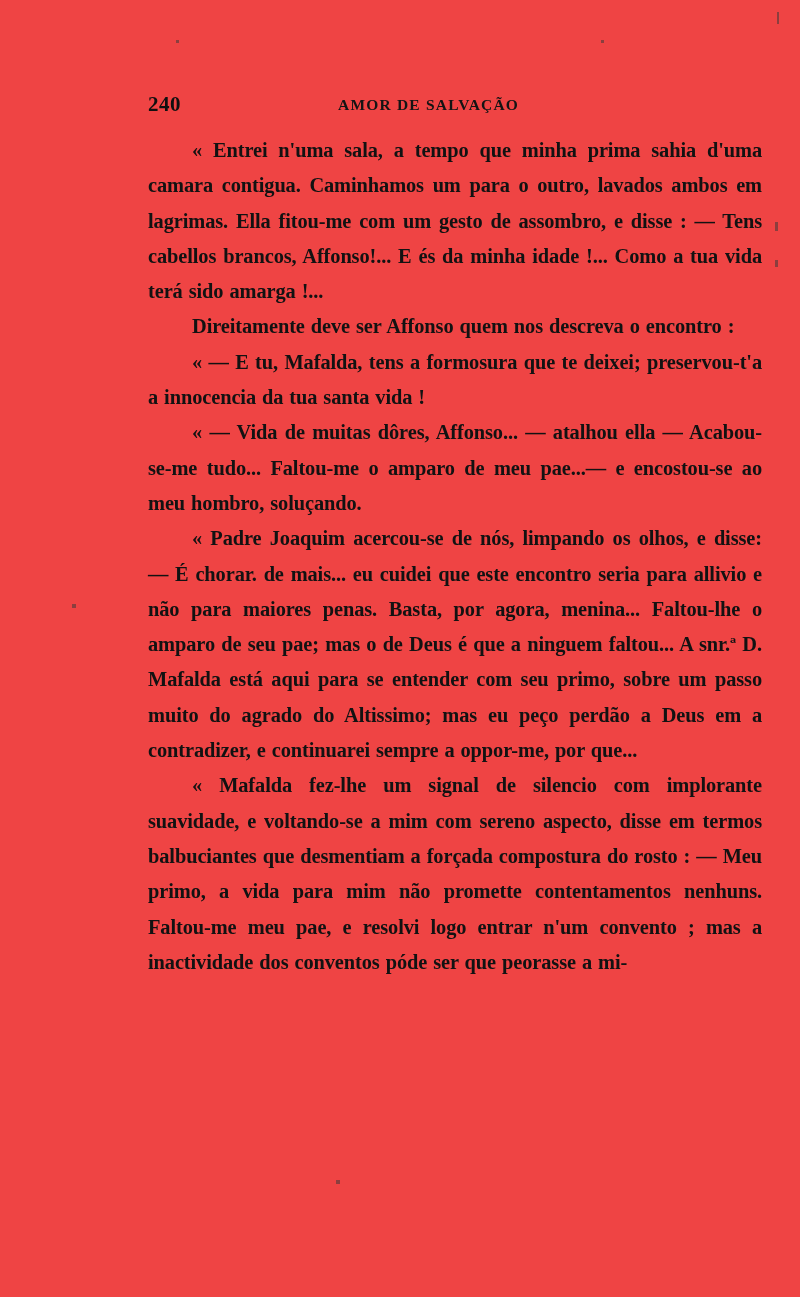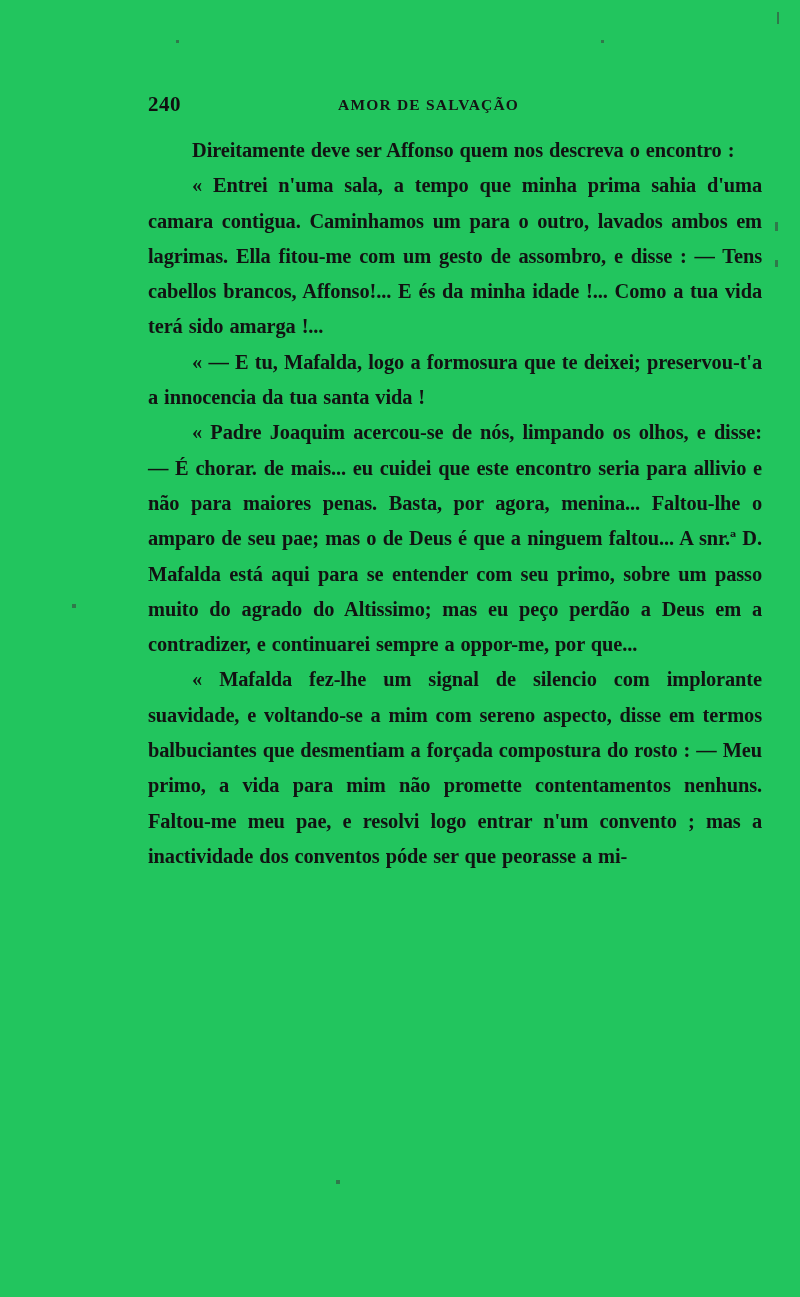--- a/index.html
+++ b/index.html
@@ -11,21 +11,21 @@
     width: 800px;
     height: 1297px;
     position: relative;
     font-family: "Liberation Serif", serif;
     color: #0d0d0d;
     overflow: hidden;
   }
   .page {
     position: absolute;
     inset: 0;
-    background: #22c55e;
+    background: #ef4444;
   }
   
   .edge-mark {
     position: absolute;
     background: #3a3a3a;
     opacity: .55;
   }
   .header {
     position: absolute;
     top: 92px;
@@ -86,20 +86,21 @@
   <div class="edge-mark" style="left:775px; top:260px; width:3px; height:7px;"></div>
   <div class="edge-mark" style="left:72px; top:604px; width:4px; height:4px;"></div>
   <div class="edge-mark" style="left:336px; top:1180px; width:4px; height:4px;"></div>
 
   <div class="header">
     <div class="folio">240</div>
     <div class="running-title">AMOR DE SALVAÇÃO</div>
   </div>
 
   <div class="body-text">
+    <p class="para">« Entrei n'uma sala, a tempo que minha prima sahia d'uma camara contigua. Caminhamos um para o outro, lavados ambos em lagrimas. Ella fitou-me com um gesto de assombro, e disse : — Tens cabellos brancos, Affonso!... E és da minha idade !... Como a tua vida terá sido amarga !...</p>
     <p class="para">Direitamente deve ser Affonso quem nos descreva o encontro :</p>
-    <p class="para">« Entrei n'uma sala, a tempo que minha prima sahia d'uma camara contigua. Caminhamos um para o outro, lavados ambos em lagrimas. Ella fitou-me com um gesto de assombro, e disse : — Tens cabellos brancos, Affonso!... E és da minha idade !... Como a tua vida terá sido amarga !...</p>
-    <p class="para">« — E tu, Mafalda, logo a formosura que te deixei; preservou-t'a a innocencia da tua santa vida !</p>
+    <p class="para">« — E tu, Mafalda, tens a formosura que te deixei; preservou-t'a a innocencia da tua santa vida !</p>
+    <p class="para">« — Vida de muitas dôres, Affonso... — atalhou ella — Acabou-se-me tudo... Faltou-me o amparo de meu pae...— e encostou-se ao meu hombro, soluçando.</p>
     <p class="para">« Padre Joaquim acercou-se de nós, limpando os olhos, e disse: — É chorar. de mais... eu cuidei que este encontro seria para allivio e não para maiores penas. Basta, por agora, menina... Faltou-lhe o amparo de seu pae; mas o de Deus é que a ninguem faltou... A snr.ª D. Mafalda está aqui para se entender com seu primo, sobre um passo muito do agrado do Altissimo; mas eu peço perdão a Deus em a contradizer, e continuarei sempre a oppor-me, por que...</p>
     <p class="para">« Mafalda fez-lhe um signal de silencio com implorante suavidade, e voltando-se a mim com sereno aspecto, disse em termos balbuciantes que desmentiam a forçada compostura do rosto : — Meu primo, a vida para mim não promette contentamentos nenhuns. Faltou-me meu pae, e resolvi logo entrar n'um convento ; mas a inactividade dos conventos póde ser que peorasse a mi-</p>
   </div>
 
 </div>
 
 </body></html>

